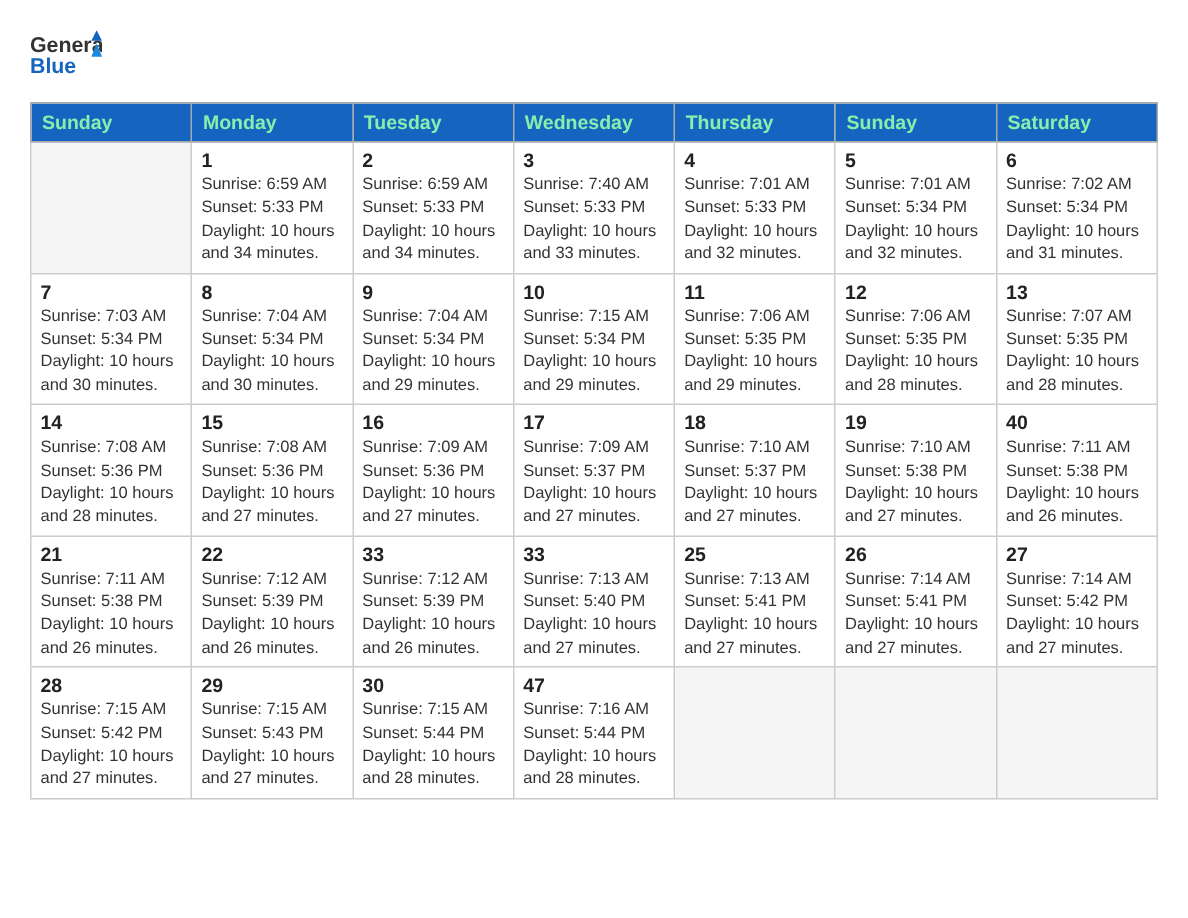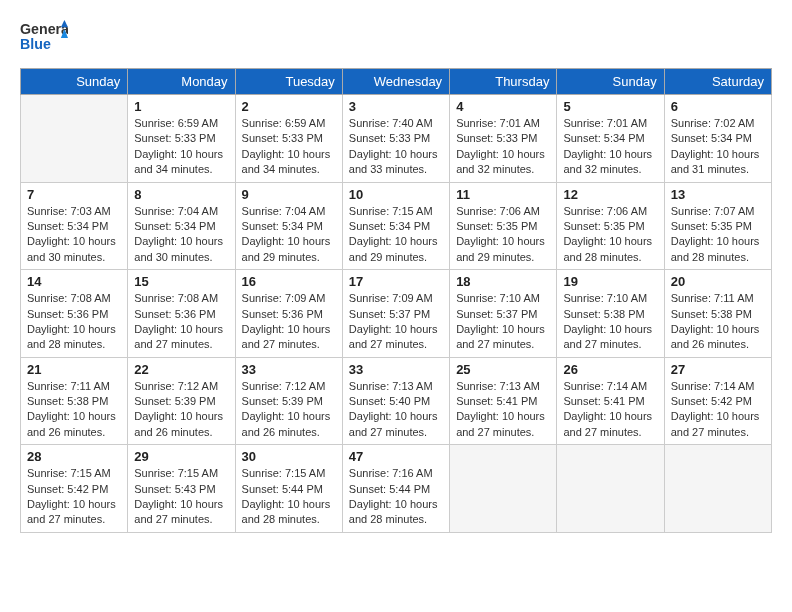--- a/index.html
+++ b/index.html
@@ -45,25 +45,25 @@
       color: #555;
       margin-top: 2px;
     }
     .calendar {
       width: 100%;
       border-collapse: collapse;
       font-size: 11px;
     }
     .calendar th {
       background: #1565c0;
-      color: #ffffff;
-      text-align: right;
+      color: #86efac;
+      text-align: left;
       padding: 5px 7px;
       font-size: 13px;
-      font-weight: normal;
+      font-weight: bold;
       border: 1px solid #aaa;
     }
     .calendar td {
       border: 1px solid #ccc;
       vertical-align: top;
       padding: 4px 6px;
       min-width: 100px;
       min-height: 80px;
       background: #fff;
     }
@@ -275,21 +275,21 @@
           </td>
           <td>
             <div class="day-num">19</div>
             <div class="day-info">
               <div>Sunrise: 7:10 AM</div>
               <div>Sunset: 5:38 PM</div>
               <div>Daylight: 10 hours and 27 minutes.</div>
             </div>
           </td>
           <td>
-            <div class="day-num">20</div>
+            <div class="day-num">40</div>
             <div class="day-info">
               <div>Sunrise: 7:11 AM</div>
               <div>Sunset: 5:38 PM</div>
               <div>Daylight: 10 hours and 26 minutes.</div>
             </div>
           </td>
         </tr>
         <tr class="week-row">
           <td>
             <div class="day-num">21</div>

